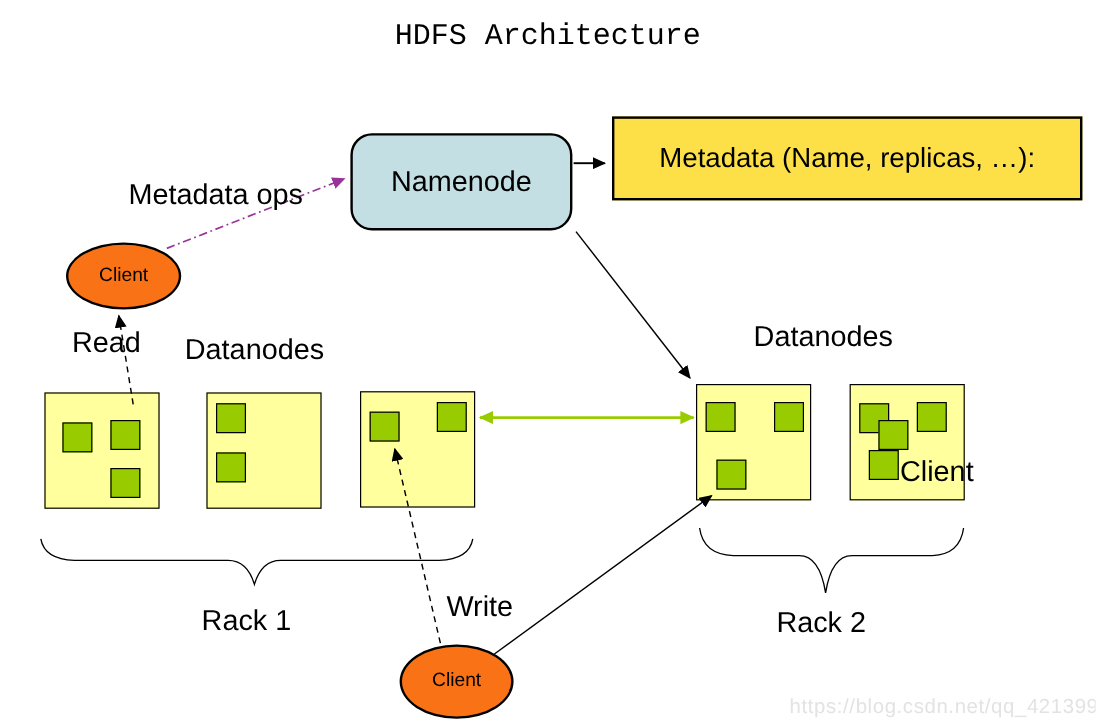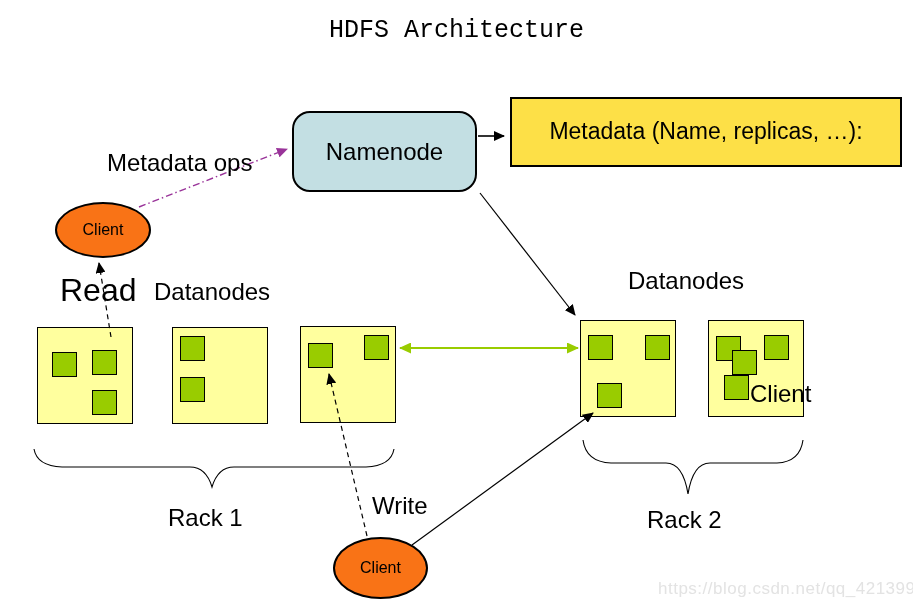--- a/index.html
+++ b/index.html
@@ -99,21 +99,21 @@
     <line x1="412" y1="545" x2="593" y2="413" stroke="#000" stroke-width="1.2" marker-end="url(#arrB)"></line>
 
     <line x1="400" y1="348" x2="578" y2="348" stroke="#99CC00" stroke-width="2.2" marker-start="url(#arrGs)" marker-end="url(#arrG)"></line>
 
     <path d="M 34,449 Q 37,466 62,467 L 190,467 Q 206,467 212,487 Q 218,467 234,467 L 366,467 Q 391,466 394,449" fill="none" stroke="#000" stroke-width="1.1"></path>
 
     <path d="M 583,440 Q 586,462 611,463 L 666,463 Q 683,463 688,494 Q 693,463 710,463 L 777,463 Q 800,462 803,440" fill="none" stroke="#000" stroke-width="1.1"></path>
   </svg>
 
   <div class="label" style="left:107px;top:149px;font-size:24px;">Metadata ops</div>
-  <div class="label" style="left:60px;top:272px;font-size:32px;">Read</div>
+  <div class="label" style="left:60px;top:272px;font-size:24px;">Read</div>
   <div class="label" style="left:154px;top:278px;font-size:24px;">Datanodes</div>
   <div class="label" style="left:628px;top:267px;font-size:24px;">Datanodes</div>
   <div class="label" style="left:750px;top:380px;font-size:24px;">Client</div>
   <div class="label" style="left:372px;top:492px;font-size:24px;">Write</div>
   <div class="label" style="left:168px;top:504px;font-size:24px;">Rack 1</div>
   <div class="label" style="left:647px;top:506px;font-size:24px;">Rack 2</div>
 
   <div class="label watermark" style="left:658px;top:579px;">https://blog.csdn.net/qq_42139963</div>
 
 </div>

